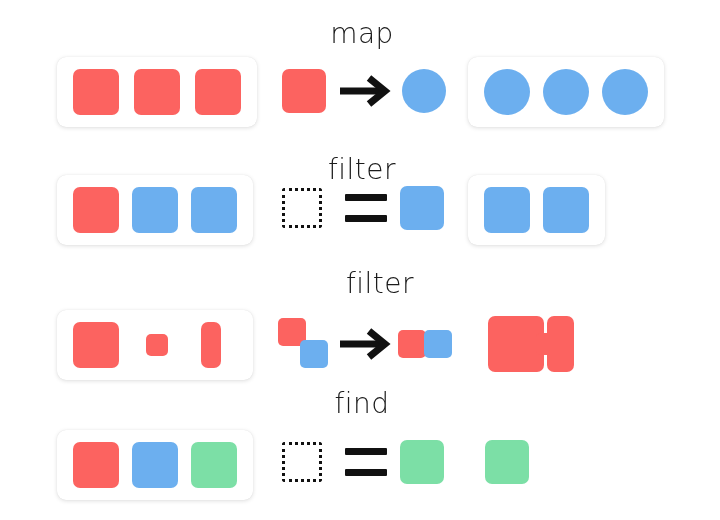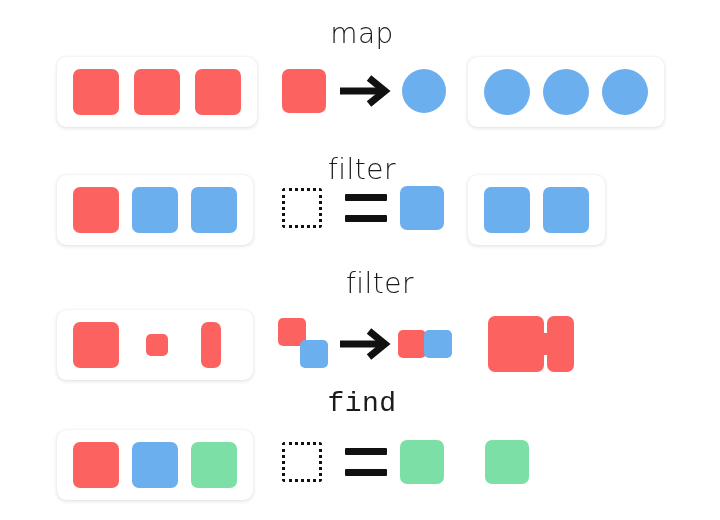--- a/index.html
+++ b/index.html
@@ -143,21 +143,21 @@
 
   <div class="shape sq-sm" style="left:398px; top:330px; width:28px; height:28px; background:#fc6360;"></div>
   <div class="shape sq-sm" style="left:424px; top:330px; width:28px; height:28px; background:#6cafef;"></div>
 
   <div class="composite" style="left:488px; top:316px; width:86px; height:56px;">
     <div class="shape sq" style="left:0px; top:0px; width:56px; height:56px; background:#fc6360;"></div>
     <div class="shape sq-sm" style="left:48px; top:17px; width:22px; height:22px; background:#fc6360;"></div>
     <div class="shape sq" style="left:59px; top:0px; width:27px; height:56px; background:#fc6360;"></div>
   </div>
 
-  <div class="row-label" style="left:362px; top:390px;font-family:Liberation Mono, monospace;">find</div>
+  <div class="row-label" style="left:362px; top:390px;">find</div>
 
   <div class="card" style="left:57px; top:430px; width:196px; height:70px;">
     <div class="shape sq" style="left:16px; top:12px; width:46px; height:46px; background:#fc6360;"></div>
     <div class="shape sq" style="left:75px; top:12px; width:46px; height:46px; background:#6cafef;"></div>
     <div class="shape sq" style="left:134px; top:12px; width:46px; height:46px; background:#7cdfa6;"></div>
   </div>
 
   <div class="shape dotted" style="left:282px; top:442px; width:40px; height:40px;"></div>
 
   <div class="eq" style="left:345px; top:448px; width:42px; height:28px;">

